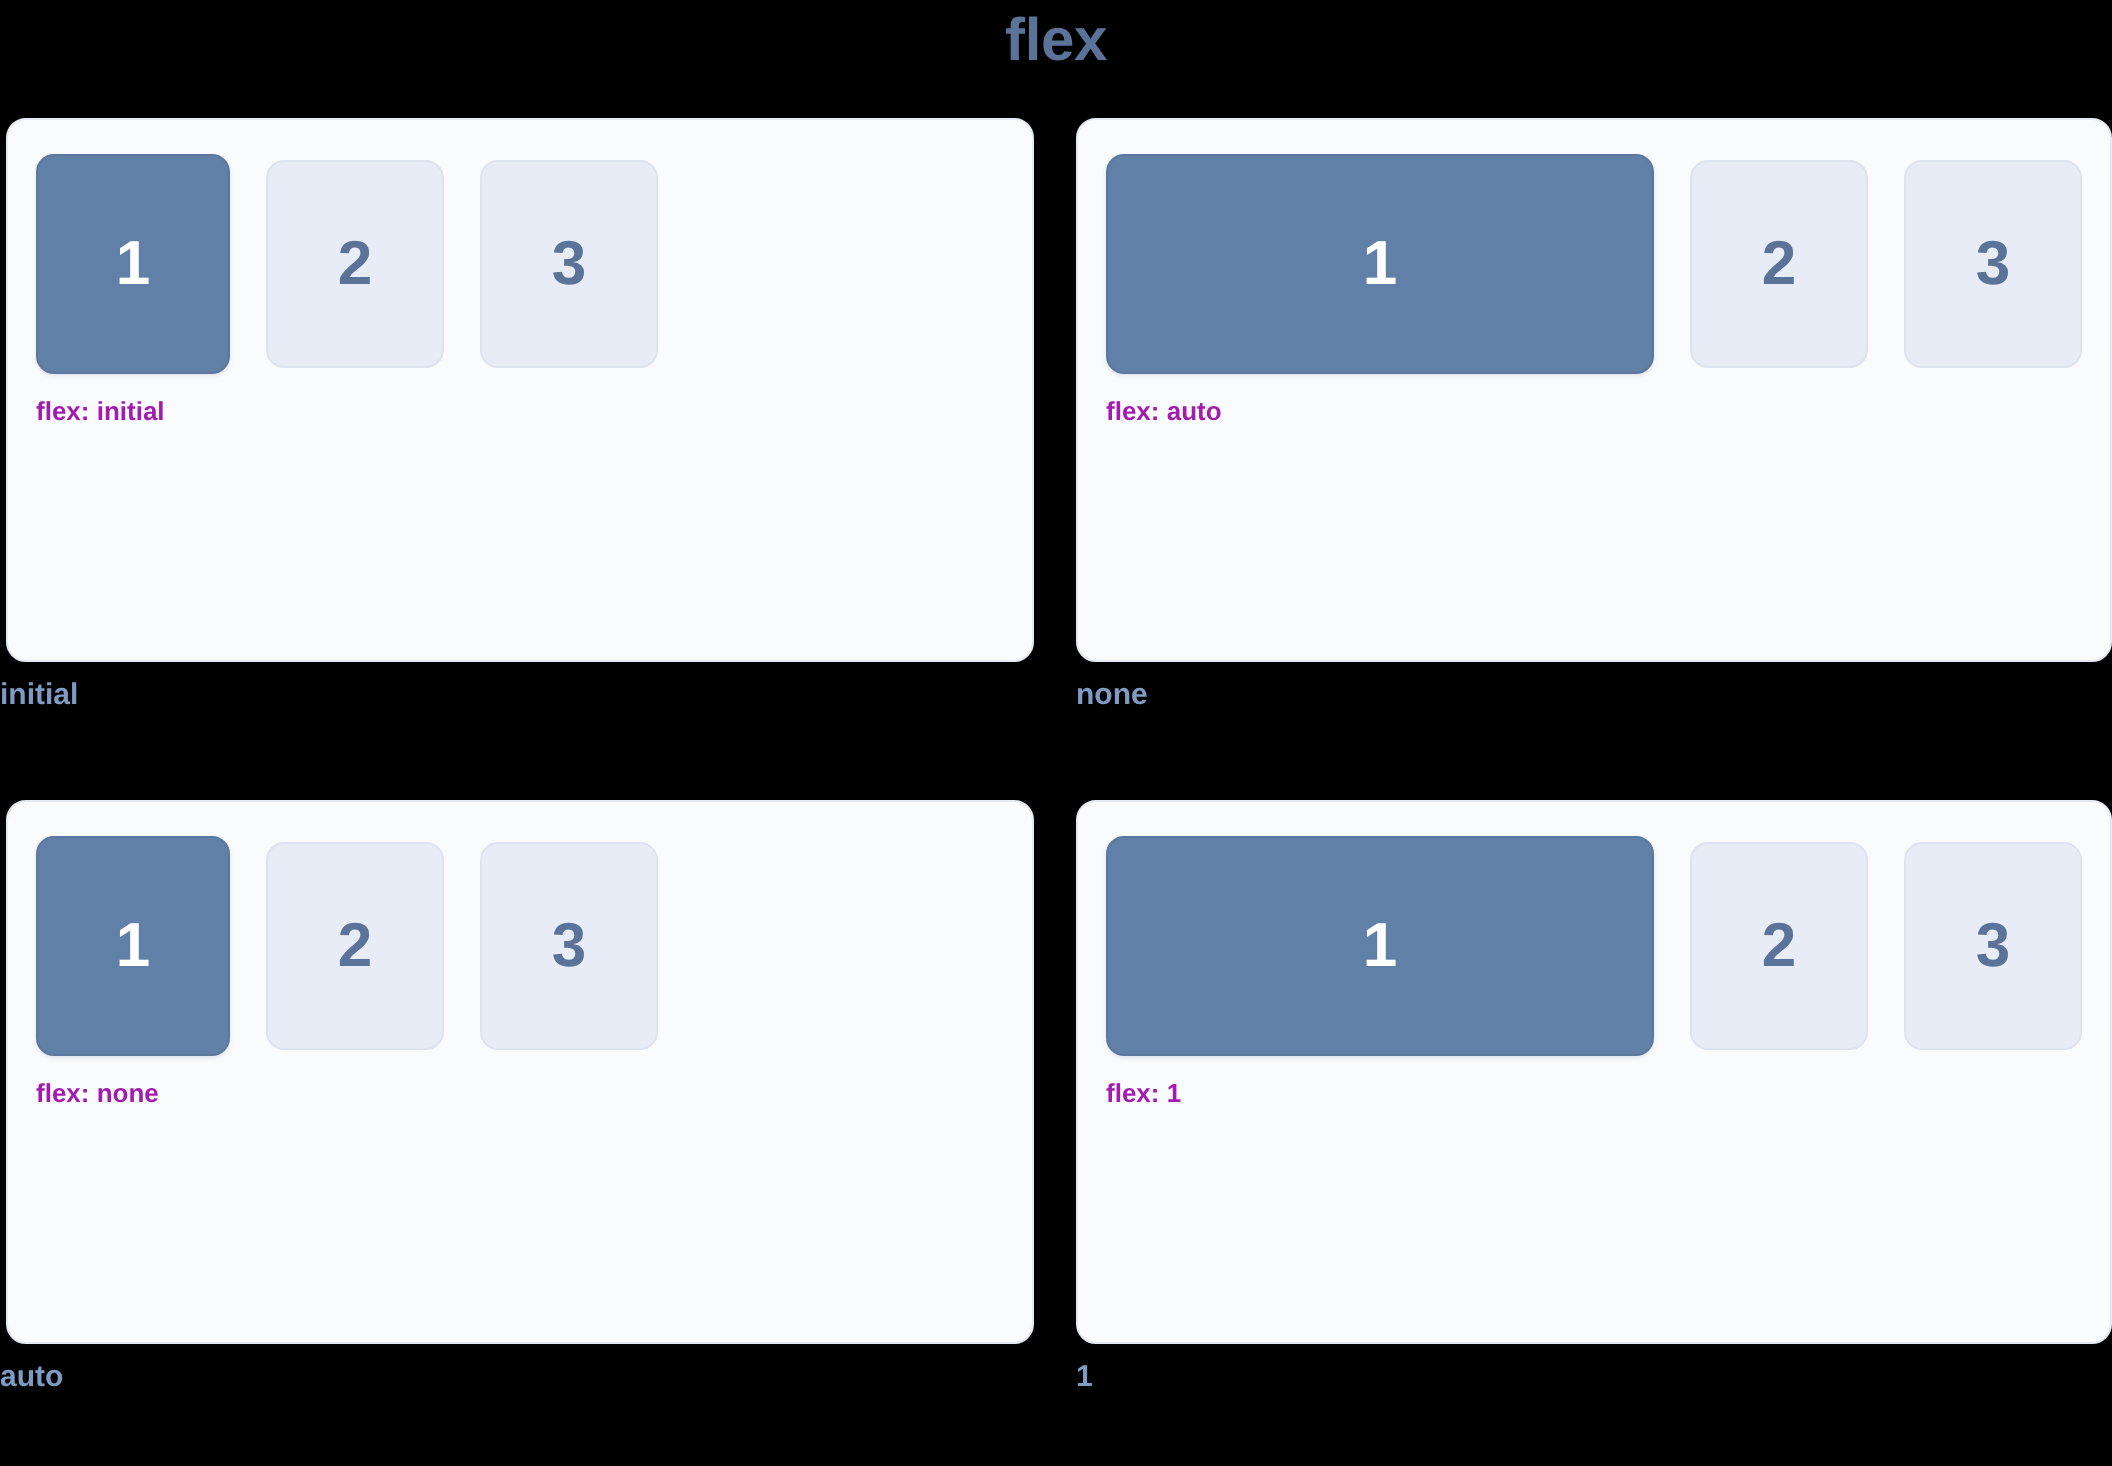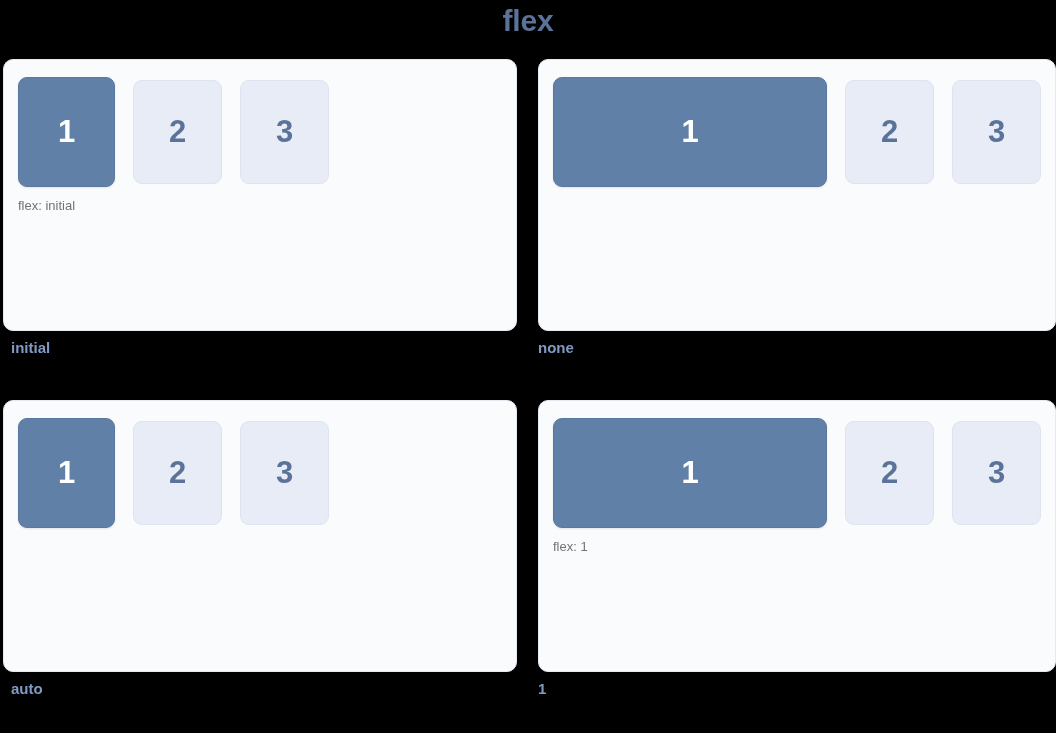--- a/index.html
+++ b/index.html
@@ -108,35 +108,35 @@
   
   .mode-initial .fitem.primary { flex: initial; width: 97px; }
   .mode-auto    .fitem.primary { flex: auto; }
   .mode-none    .fitem.primary { flex: none; width: 97px; }
   .mode-one     .fitem.primary { flex: 1; }
 
   
   .flex-label {
     margin-top: 9px;
     font-size: 13px;
-    font-weight: normal;
-    color: #737373;
+    font-weight: bold;
+    color: #a21caf;
     line-height: 16px;
   }
 
   
   .caption {
     margin-top: 8px;
     font-size: 15px;
     font-weight: bold;
     color: #7f9bc4;
     line-height: 18px;
   }
 
-  .col-left .caption { margin-left: 11px; }
+  .col-left .caption { margin-left: 0; }
   .col-right .caption { margin-left: 0; }
 </style>
 </head>
 <body>
 
 <div class="page">
 
   <div class="page-title">flex</div>
 
   <div class="demo-grid">
@@ -153,31 +153,33 @@
       <div class="caption">initial</div>
     </div>
 
     <div class="demo-cell col-right">
       <div class="panel mode-auto">
         <div class="flex-row">
           <div class="fitem primary">1</div>
           <div class="fitem muted">2</div>
           <div class="fitem muted">3</div>
         </div>
+        <div class="flex-label">flex: auto</div>
       </div>
       <div class="caption">none</div>
     </div>
 
     <div class="demo-cell col-left">
       <div class="panel mode-none">
         <div class="flex-row">
           <div class="fitem primary">1</div>
           <div class="fitem muted">2</div>
           <div class="fitem muted">3</div>
         </div>
+        <div class="flex-label">flex: none</div>
       </div>
       <div class="caption">auto</div>
     </div>
 
     <div class="demo-cell col-right">
       <div class="panel mode-one">
         <div class="flex-row">
           <div class="fitem primary">1</div>
           <div class="fitem muted">2</div>
           <div class="fitem muted">3</div>

